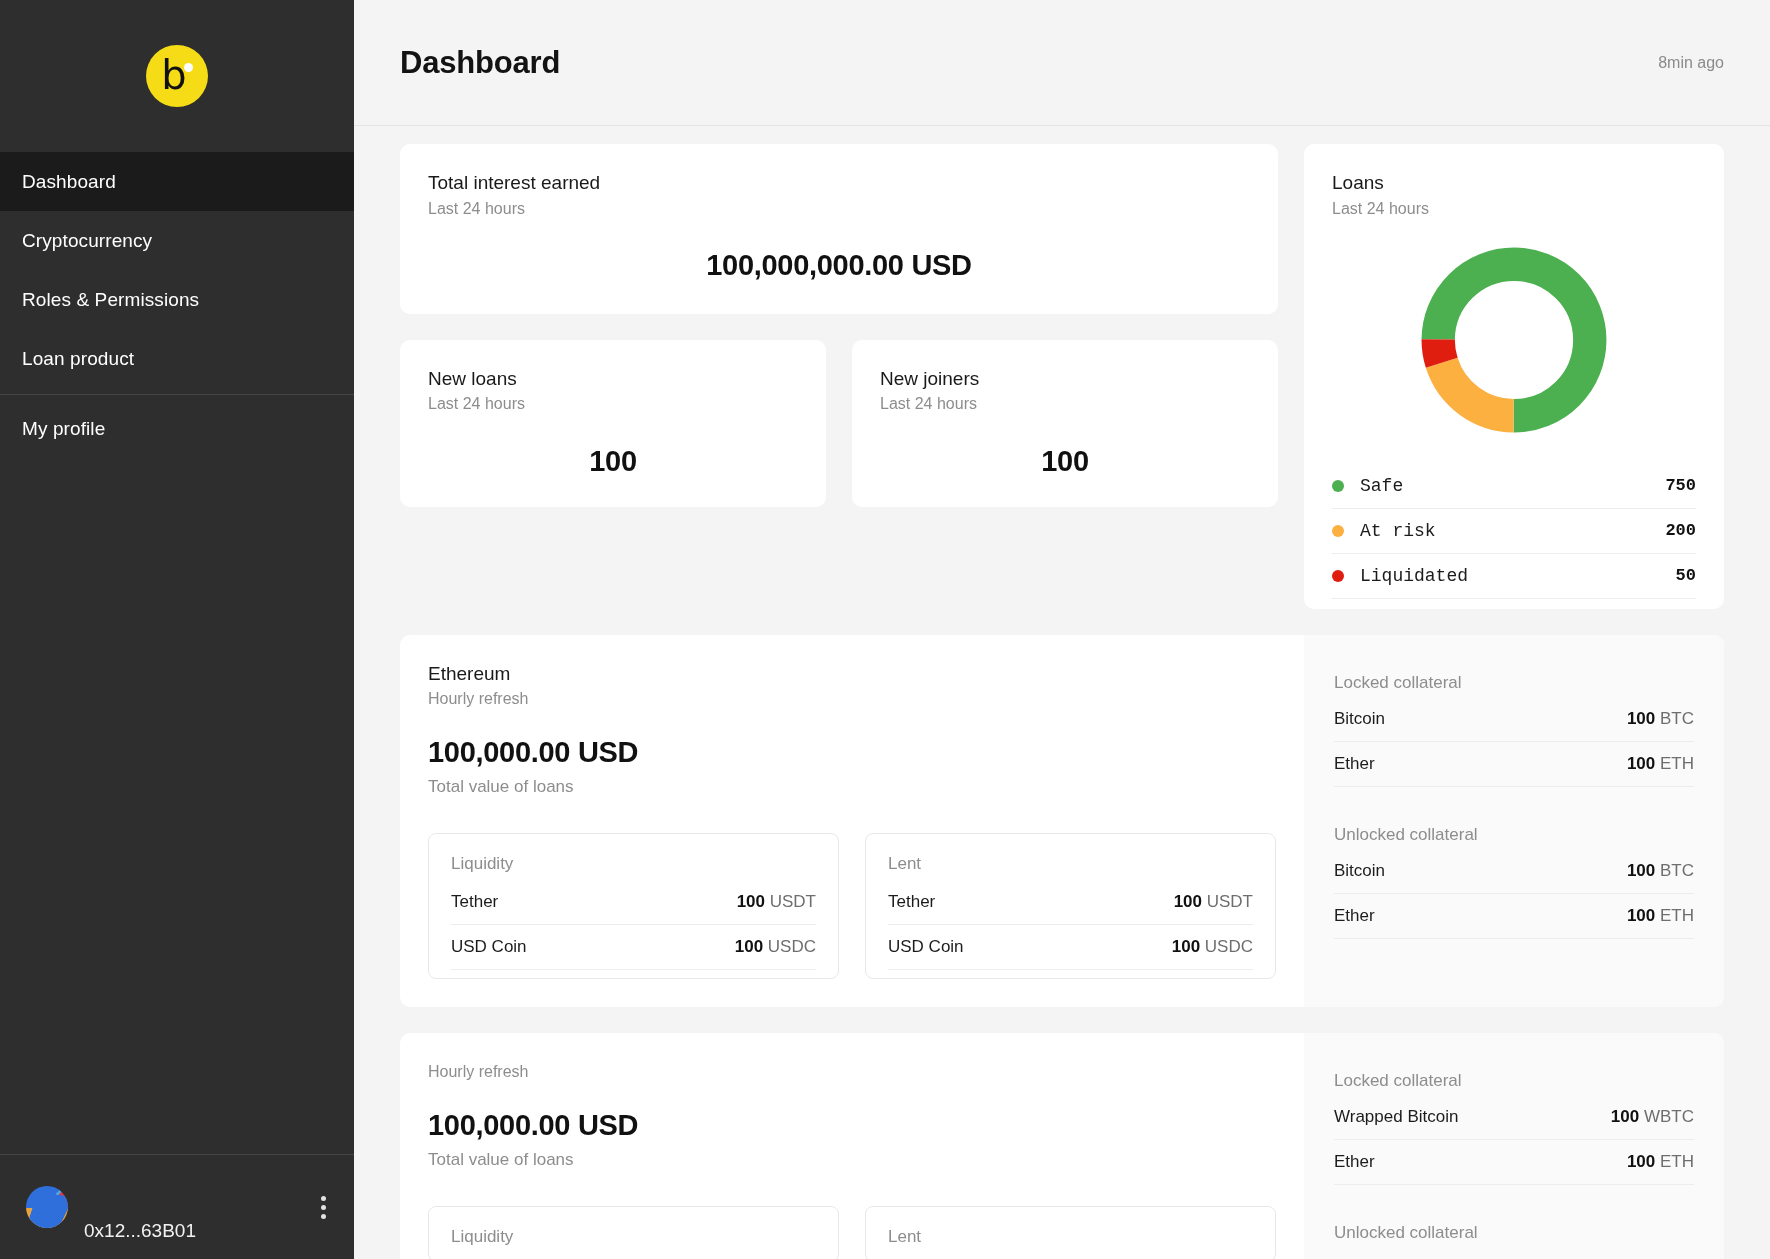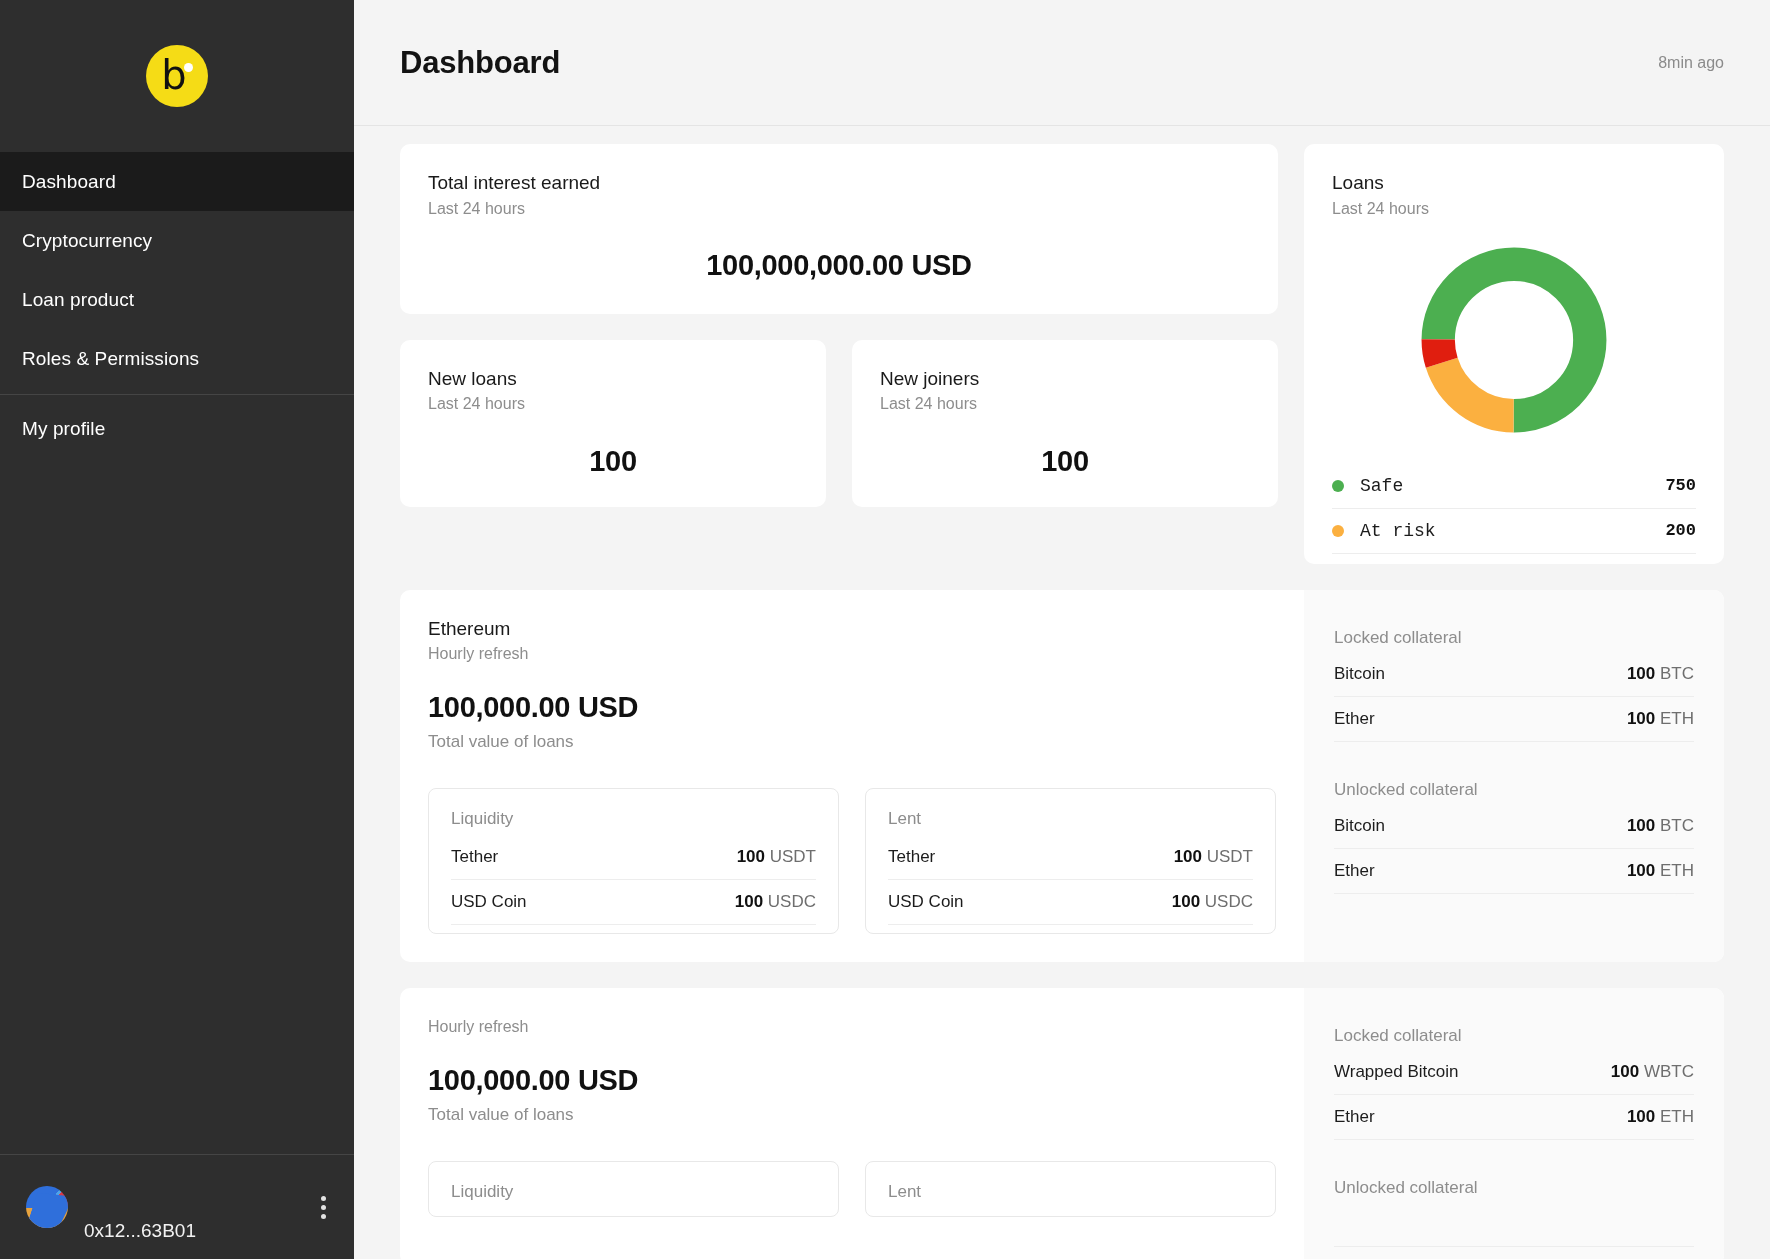--- a/index.html
+++ b/index.html
@@ -170,24 +170,24 @@
     </div>
 
     <nav class="nav">
       <div class="nav-item active">
         <span>Dashboard</span>
       </div>
       <div class="nav-item">
         <span>Cryptocurrency</span>
       </div>
       <div class="nav-item">
+        <span>Roles &amp; Permissions</span>
+      </div>
+      <div class="nav-item">
         <span>Loan product</span>
-      </div>
-      <div class="nav-item">
-        <span>Roles &amp; Permissions</span>
       </div>
     </nav>
 
     <div class="nav-sep"></div>
 
     <nav class="nav nav-group-2">
       <div class="nav-item">
         <span>My profile</span>
       </div>
     </nav>
@@ -258,20 +258,25 @@
                 <div class="legend-row">
                   <span class="dot" style="background:#4CAF50"></span>
                   <span class="legend-label">Safe</span>
                   <span class="legend-value">750</span>
                 </div>
                 <div class="legend-row">
                   <span class="dot" style="background:#FBB040"></span>
                   <span class="legend-label">At risk</span>
                   <span class="legend-value">200</span>
                 </div>
+                <div class="legend-row">
+                  <span class="dot" style="background:#E01E0F"></span>
+                  <span class="legend-label">Liquidated</span>
+                  <span class="legend-value">50</span>
+                </div>
               </div>
           </section>
         </div>
       </div>
 
       <div id="chains">
           <section class="chain-card">
             <div class="chain-main">
               <div class="card-title">Ethereum</div>
               <div class="card-sub">Hourly refresh</div>

